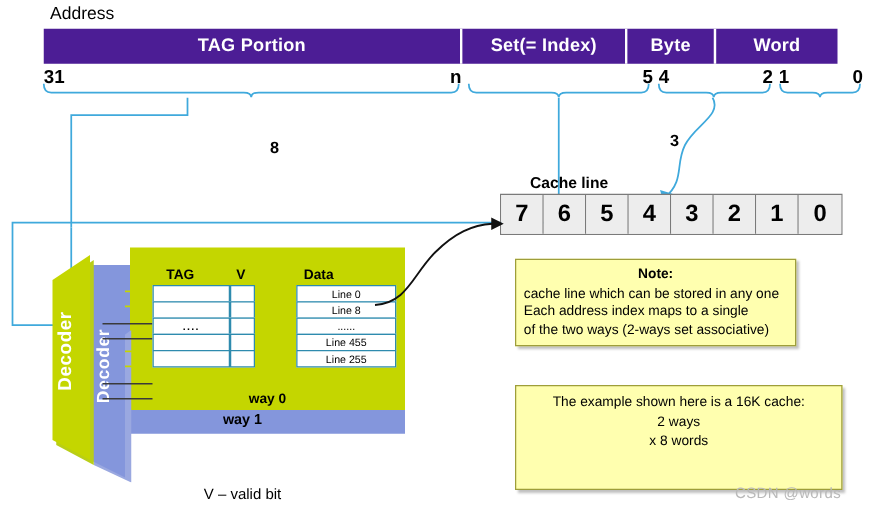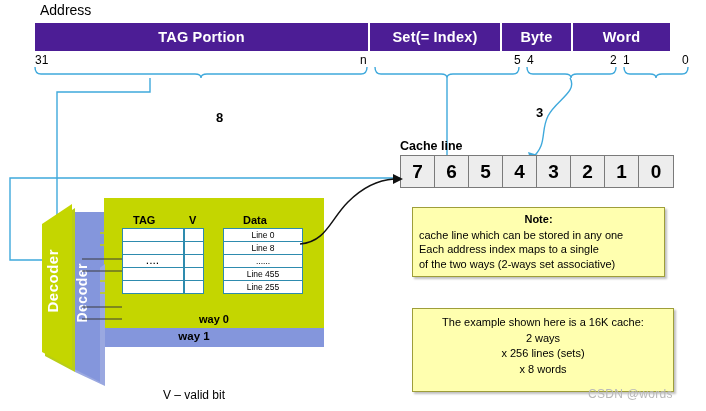--- a/index.html
+++ b/index.html
@@ -17,32 +17,32 @@
     display:flex;align-items:center;justify-content:center;
     border-right:2px solid #ffffff;box-sizing:border-box;letter-spacing:.2px;
   }
   .addr-field:last-child{border-right:none;}
   #field-tag{width:335px;}
   #field-set{width:132px;}
   #field-word{width:97px;}
   #field-byte{width:71px;}
 
   
-  .bitnum{font-size:12px;font-weight:normal;color:#000;top:53px;}
+  .bitnum{font-size:15px;font-weight:bold;color:#000;top:53px;}
 
   
   .brace{top:66px;height:12px;}
   .brace svg{display:block;}
 
   
   .wire{stroke:#3FA9DC;stroke-width:1.4;fill:none;}
   .wire-label{font-size:13px;font-weight:bold;color:#000;}
 
   
-  #cacheline-label{left:400px;top:139px;font-size:12.5px;font-weight:bold;color:#000;}
+  #cacheline-label{left:424px;top:139px;font-size:12.5px;font-weight:bold;color:#000;}
   #cache-line{left:400px;top:155px;display:flex;border:1.6px solid #7a7a7a;}
   .cl-cell{
     width:34px;height:31px;background:#EDEDED;border-right:1.4px solid #7a7a7a;
     display:flex;align-items:center;justify-content:center;
     font-size:19px;font-weight:bold;color:#000;box-sizing:border-box;
   }
   .cl-cell:last-child{border-right:none;}
 
   
   #way1-panel{left:64px;top:212px;width:260px;height:135px;background:#8496DC;}
@@ -58,42 +58,42 @@
   .cellcol{position:absolute;}
   .cell{
     background:#ffffff;border:1.4px solid #2E8BAE;box-sizing:border-box;
     font-size:8.5px;color:#000;display:flex;align-items:center;justify-content:center;
     margin-bottom:-1px;
   }
   #tag-col{left:122px;top:228px;width:62px;}
   #tag-col .cell{width:62px;height:14px;font-weight:bold;letter-spacing:1px;}
   #v-col{left:184px;top:228px;width:20px;}
   #v-col .cell{width:20px;height:14px;}
-  #data-col{left:223px;top:228px;width:104px;}
+  #data-col{left:237px;top:228px;width:104px;}
   #data-col .cell{width:80px;height:14px;}
 
   
   .decoder-text{
     color:#ffffff;font-weight:bold;letter-spacing:.5px;
     writing-mode:vertical-rl;transform:rotate(180deg);
   }
   #decoder0-text{left:44px;top:249px;font-size:15px;}
   #decoder1-text{left:74px;top:263px;font-size:14px;}
 
   
   .wordline-g{stroke:#C4D600;stroke-width:1.4;}
   .wordline-k{stroke:#3a3a3a;stroke-width:1.2;}
 
   
   .note{
     background:#FFFFAF;border:1.4px solid #9E9E3A;box-sizing:border-box;
     color:#000;font-size:11px;line-height:14.5px;
     box-shadow:2px 2px 2px rgba(0,0,0,.25);
   }
-  #note-1{left:412px;top:207px;width:253px;height:70px;padding:4px 6px 0 6px;}
+  #note-1{left:412px;top:207px;width:225px;height:70px;padding:4px 6px 0 6px;}
   #note-1 .note-title{font-weight:bold;text-align:center;display:block;margin-bottom:1px;}
   #note-2{left:412px;top:308px;width:262px;height:84px;padding:6px 6px 0 6px;text-align:center;}
   #note-2 div{margin-bottom:1px;}
 
   #valid-caption{left:163px;top:388px;font-size:12px;color:#000;}
   #watermark{left:588px;top:387px;font-size:12px;color:#b9b9b9;letter-spacing:.3px;}
 </style>
 </head>
 <body>
 
@@ -232,17 +232,16 @@
 <div class="abs note" id="note-1">
   <span class="note-title">Note:</span>
   <div>cache line which can be stored in any one</div>
   <div>Each address index maps to a single</div>
   <div>of the two  ways (2-ways set associative)</div>
 </div>
 
 <div class="abs note" id="note-2">
   <div>The example shown here is a 16K cache:</div>
   <div>2 ways</div>
-  <div>x 256 lines (sets)</div>
   <div>x 8 words</div>
 </div>
 
 <div class="abs" id="watermark">CSDN @words</div>
 
 </body></html>

